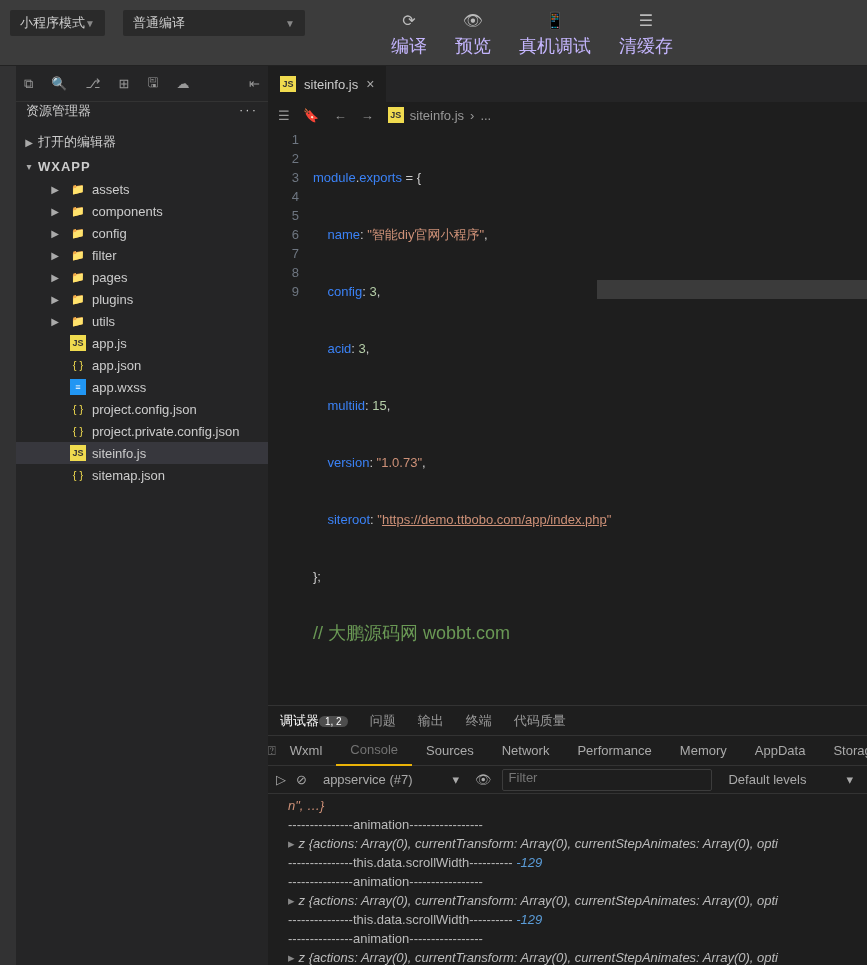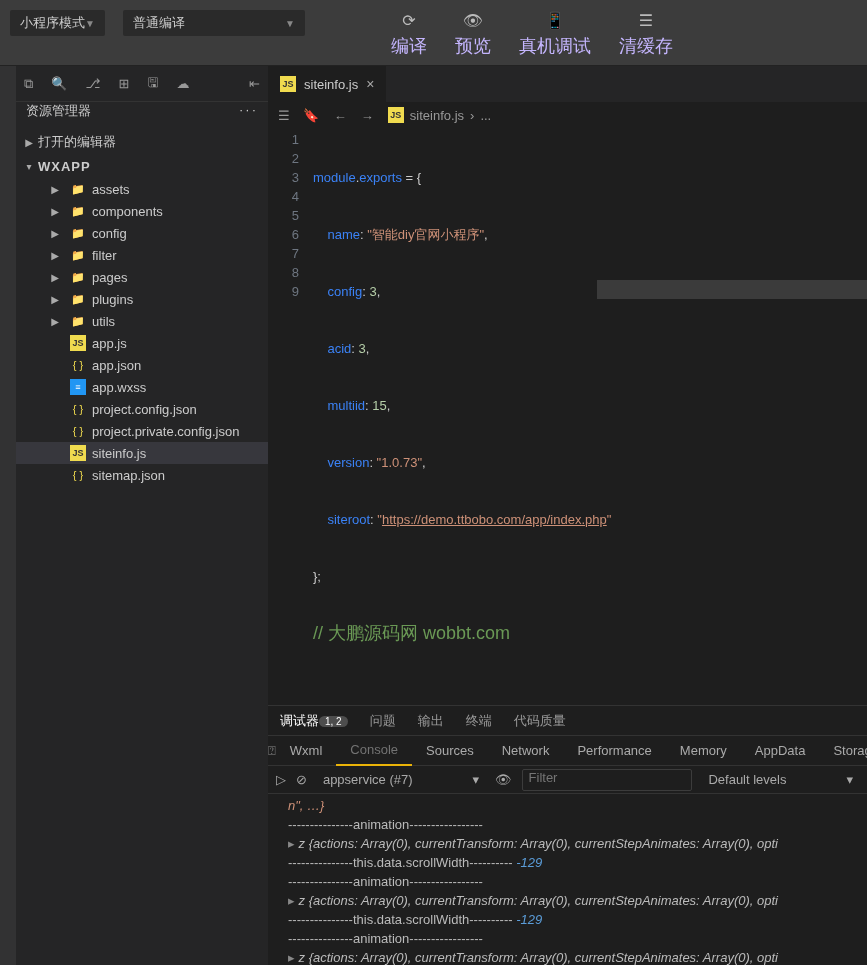--- a/index.html
+++ b/index.html
@@ -47,21 +47,21 @@
 .panel{height:260px;background:#1e1e1e;border-top:1px solid #333;display:flex;flex-direction:column;min-width:0}
 .panel-tabs{height:30px;display:flex;align-items:center;padding:0 12px;gap:22px;color:#999;font-size:12px;border-bottom:1px solid #333}
 .panel-tabs .pt{cursor:pointer}
 .panel-tabs .pt.active{color:#fff}
 .badge{display:inline-block;background:#4d4d4d;border-radius:8px;padding:0 6px;font-size:10px;}
 .devtabs{height:30px;display:flex;align-items:center;gap:0;color:#aaa;font-size:12px;border-bottom:1px solid #333}
 .devtabs .dt{padding:0 14px;height:30px;display:flex;align-items:center;cursor:pointer}
 .devtabs .dt.active{color:#737373;border-bottom:2px solid #eab308}
 .devtabs .pre-icon{width:28px;text-align:center;color:#888}
 .console-bar{height:28px;display:flex;align-items:center;padding:0 8px;gap:10px;color:#aaa;font-size:12px;border-bottom:1px solid #333}
-.console-bar .sel{display:flex;align-items:center;gap:60px;background:#1e1e1e;padding:0 6px;height:22px}
+.console-bar .sel{display:flex;align-items:center;gap:40px;background:#1e1e1e;padding:0 6px;height:22px}
 .console-bar .filter{flex:1;background:#1e1e1e;border:1px solid #3c3c3c;height:22px;padding:0 6px;border-radius:2px}
 .console-bar input{background:transparent;border:none;outline:none;color:#ccc;width:100%}
 .console-body{flex:1;overflow:hidden;font-family:Consolas,monospace;font-size:12px;line-height:19px;padding:2px 0 0 20px;color:#bbb}
 .console-body .ln{white-space:nowrap}
 .cl-orange{color:#ce9178;font-style:italic}
 .cl-blue{color:#5b9dd9;font-style:italic}
 .cl-italic{font-style:italic}
 .tri{color:#888;margin-right:4px}
 </style>
 </head>

